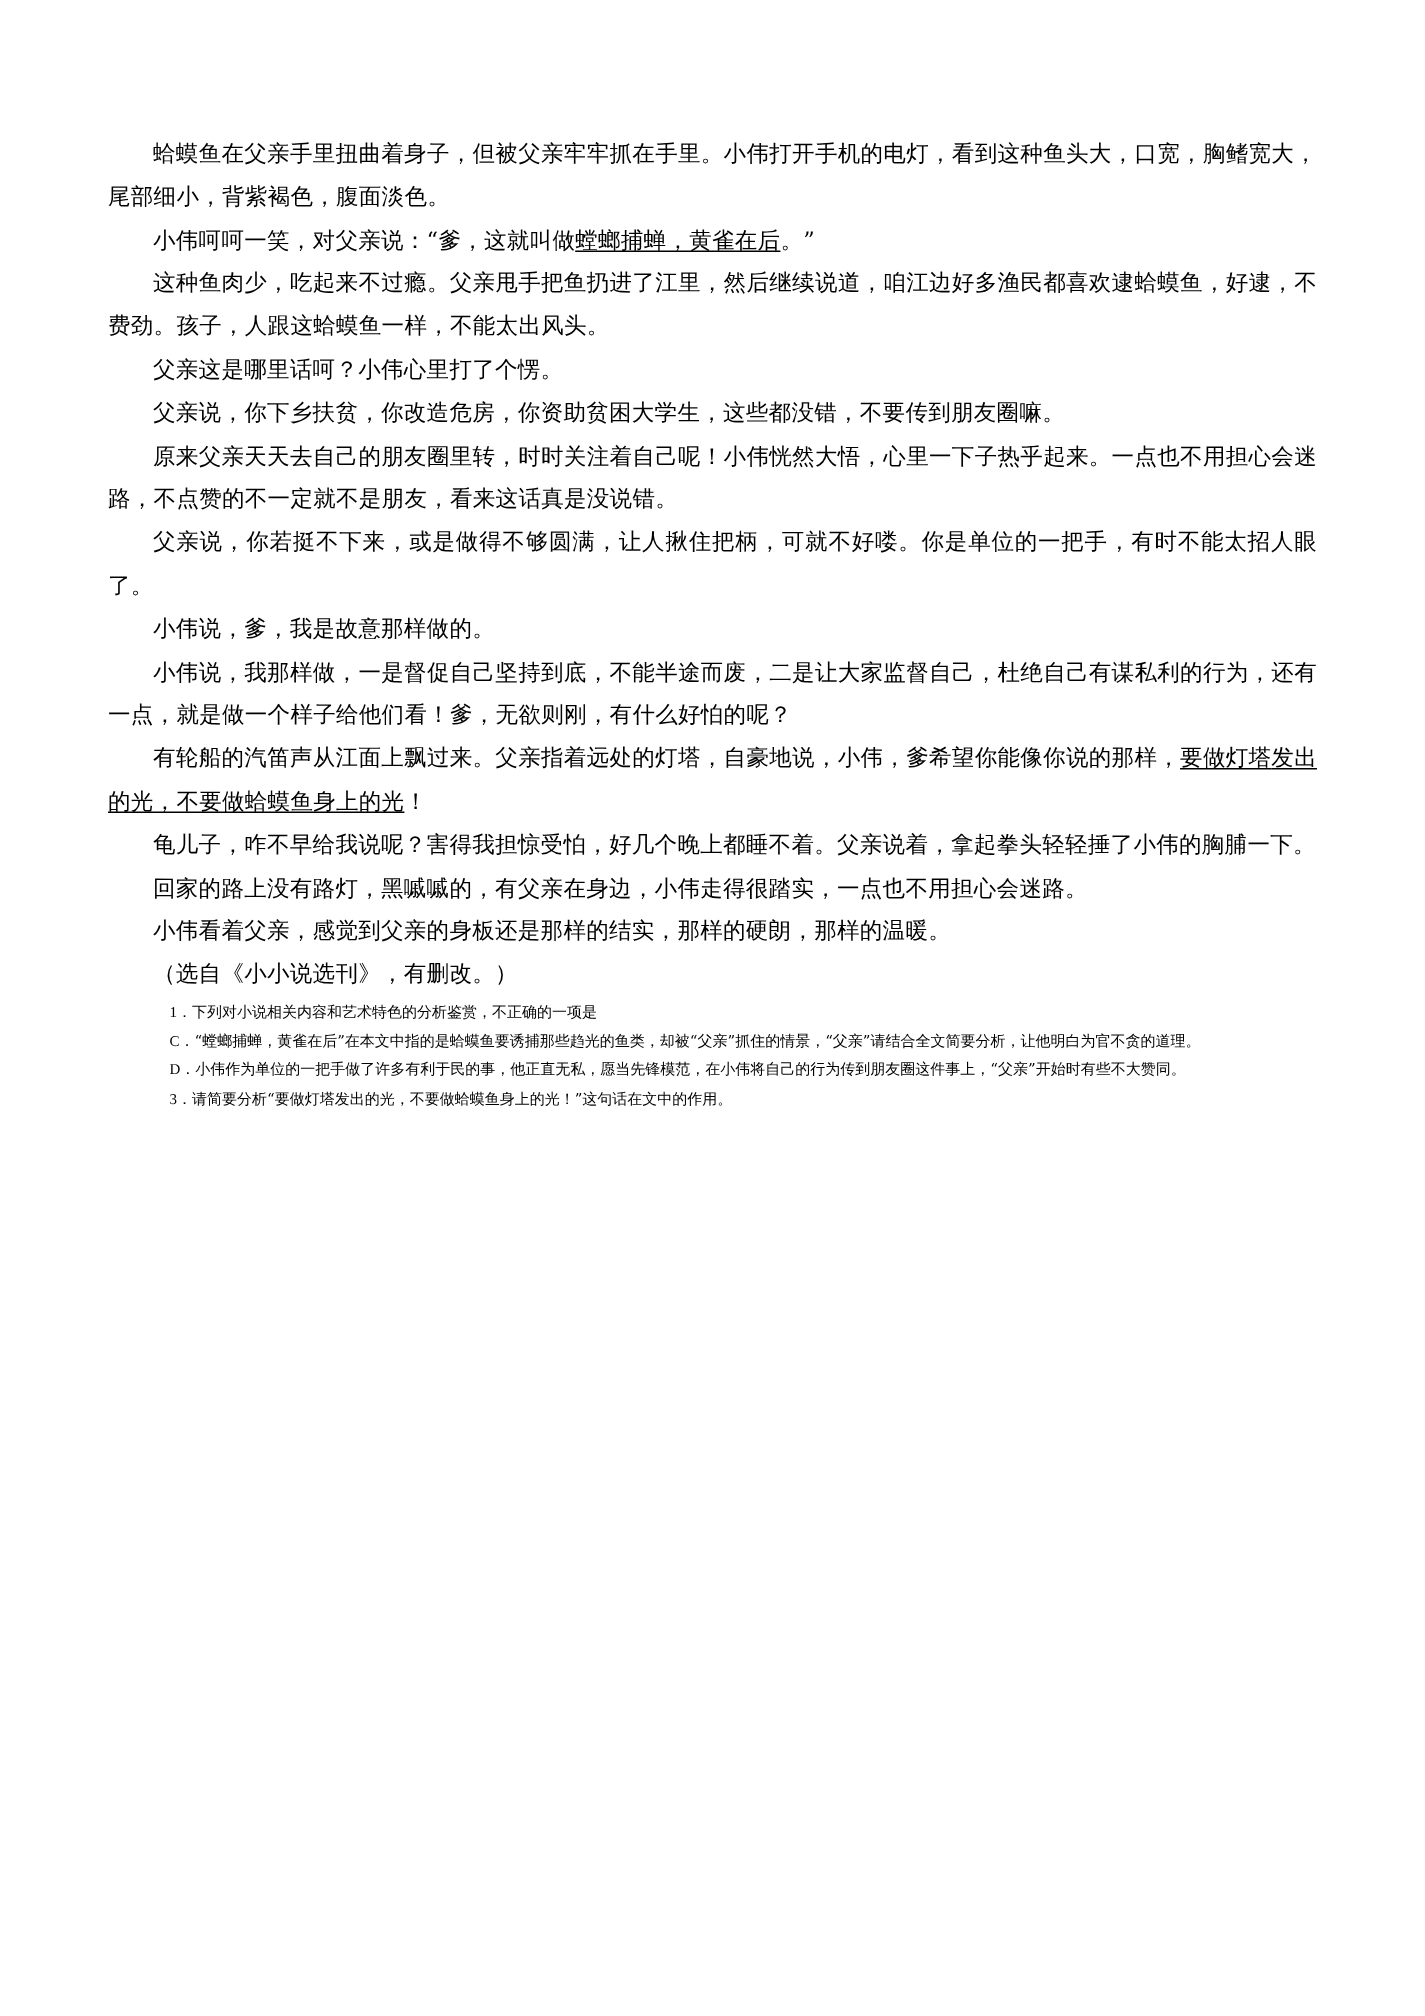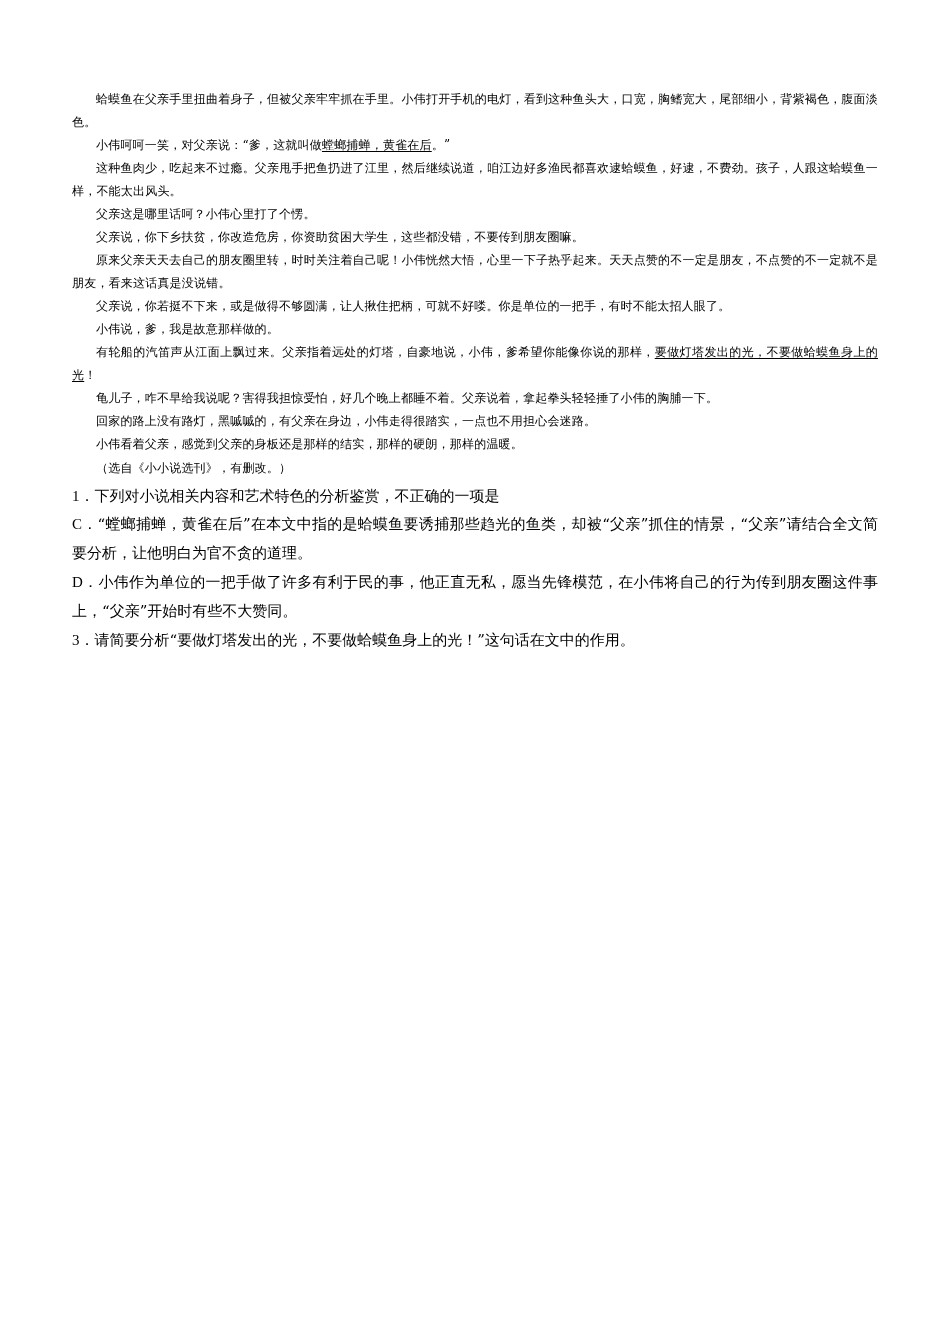--- a/index.html
+++ b/index.html
@@ -15,41 +15,42 @@
     overflow: hidden;
   }
   .page {
     position: relative;
     width: 950px;
     height: 1344px;
     box-sizing: border-box;
     padding: 88px 72px 40px 72px;
   }
   .body-text {
-    font-size: 12px;
+    font-size: 15px;
     line-height: 1.92;
     text-align: justify;
     text-justify: inter-ideograph;
   }
   .para {
     margin: 0;
     text-indent: 2em;
     font-family: "DejaVu Serif", "Liberation Serif", serif;
     letter-spacing: 0.2px;
   }
   .u {
     text-decoration: underline;
     text-underline-offset: 2px;
   }
   .questions {
     margin-top: 2px;
-    font-size: 15px;
+    font-size: 10px;
     line-height: 1.92;
     text-align: justify;
     text-justify: inter-ideograph;
+    margin-left: 41px;
   }
   .q {
     margin: 0;
     text-indent: 0;
     font-family: "DejaVu Serif", "Liberation Serif", serif;
   }
   .q .lbl {
     font-family: "Liberation Serif", serif;
   }
 </style>
@@ -63,27 +64,28 @@
     <p class="para">蛤蟆鱼在父亲手里扭曲着身子，但被父亲牢牢抓在手里。小伟打开手机的电灯，看到这种鱼头大，口宽，胸鳍宽大，尾部细小，背紫褐色，腹面淡色。</p>
 
     <p class="para"><span>小伟呵呵一笑，对父亲说：“爹，这就叫做</span><span class="u">螳螂捕蝉，黄雀在后</span><span>。”</span></p>
 
     <p class="para">这种鱼肉少，吃起来不过瘾。父亲甩手把鱼扔进了江里，然后继续说道，咱江边好多渔民都喜欢逮蛤蟆鱼，好逮，不费劲。孩子，人跟这蛤蟆鱼一样，不能太出风头。</p>
 
     <p class="para">父亲这是哪里话呵？小伟心里打了个愣。</p>
 
     <p class="para">父亲说，你下乡扶贫，你改造危房，你资助贫困大学生，这些都没错，不要传到朋友圈嘛。</p>
 
-    <p class="para">原来父亲天天去自己的朋友圈里转，时时关注着自己呢！小伟恍然大悟，心里一下子热乎起来。天天点赞的不一定是朋友，不点赞的不一定就不是朋友，看来这话真是没说错。</p>
+    <p class="para">原来父亲天天去自己的朋友圈里转，时时关注着自己呢！小伟恍然大悟，心里一下子热乎起来。一点也不用担心会迷路，不点赞的不一定就不是朋友，看来这话真是没说错。</p>
 
     <p class="para">父亲说，你若挺不下来，或是做得不够圆满，让人揪住把柄，可就不好喽。你是单位的一把手，有时不能太招人眼了。</p>
 
     <p class="para">小伟说，爹，我是故意那样做的。</p>
 
 
+    <p class="para">小伟说，我那样做，一是督促自己坚持到底，不能半途而废，二是让大家监督自己，杜绝自己有谋私利的行为，还有一点，就是做一个样子给他们看！爹，无欲则刚，有什么好怕的呢？</p>
 
     <p class="para"><span>有轮船的汽笛声从江面上飘过来。父亲指着远处的灯塔，自豪地说，小伟，爹希望你能像你说的那样，</span><span class="u">要做灯塔</span><span class="u">发出的光，不要做蛤蟆鱼身上的光</span><span>！</span></p>
 
     <p class="para">龟儿子，咋不早给我说呢？害得我担惊受怕，好几个晚上都睡不着。父亲说着，拿起拳头轻轻捶了小伟的胸脯一下。</p>
 
     <p class="para">回家的路上没有路灯，黑嘁嘁的，有父亲在身边，小伟走得很踏实，一点也不用担心会迷路。</p>
 
     <p class="para">小伟看着父亲，感觉到父亲的身板还是那样的结实，那样的硬朗，那样的温暖。</p>
 
     <p class="para">（选自《小小说选刊》，有删改。）</p>

